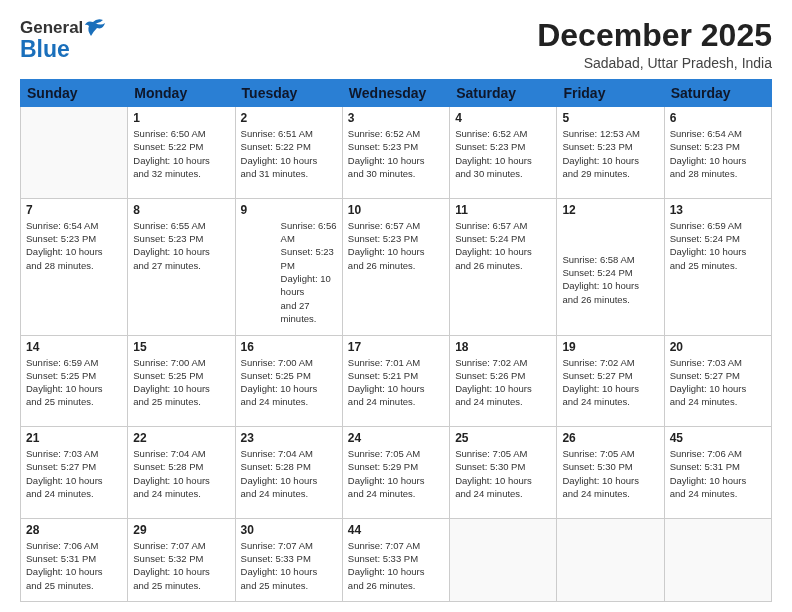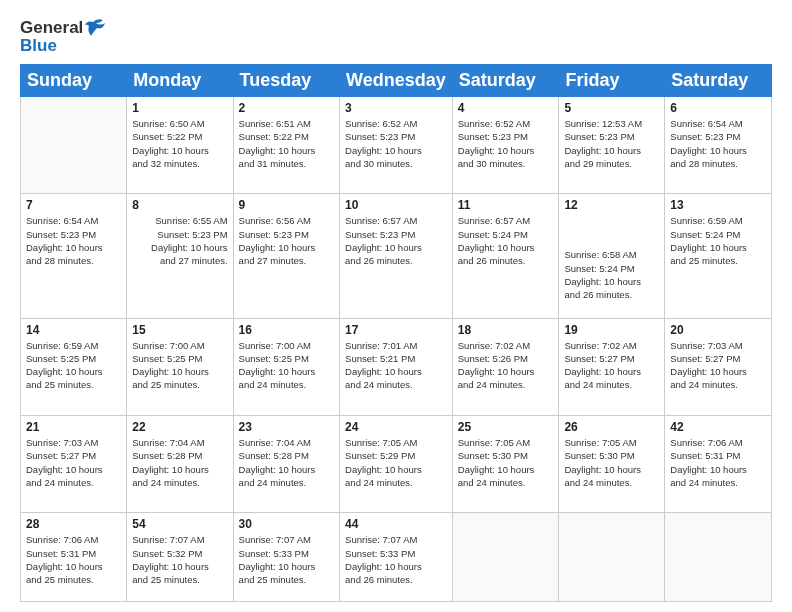--- a/index.html
+++ b/index.html
@@ -43,24 +43,24 @@
       margin-top: 2px;
     }
     .calendar {
       width: 100%;
       border-collapse: collapse;
       flex: 1;
       font-size: 10.5px;
     }
     .calendar th {
       background: #2a7fd4;
-      color: #ffffff;
+      color: #0f172a;
       text-align: left;
       padding: 5px 6px;
-      font-size: 18px;
+      font-size: 14px;
       font-weight: bold;
       border: 1px solid #2a7fd4;
     }
     .calendar td {
       border: 1px solid #ccc;
       vertical-align: top;
       padding: 4px 5px;
       width: 14.28%;
       height: 88px;
     }
@@ -88,21 +88,25 @@
 
 <div class="page">
   <div class="header">
     <div class="logo">
       <div style="display:flex;align-items:center;">
         <span style="font-size:17px;font-weight:bold;color:#333;font-family:Arial,sans-serif;">General</span>
         <svg width="22" height="20" viewBox="0 0 22 20" style="margin-left:2px;">
           <path d="M8,4 Q12,0 18,2 Q14,6 10,5 Q16,8 20,5 Q18,12 12,10 Q8,14 6,18 Q2,12 4,8 Q2,6 0,7 Q2,2 8,4Z" fill="#1a6fbb"></path>
         </svg>
       </div>
-      <div style="font-size:17px;font-weight:bold;color:#1a6fbb;font-family:Arial,sans-serif;margin-top:-2px;">Blue</div>
+      <div style="font-size:23px;font-weight:bold;color:#1a6fbb;font-family:Arial,sans-serif;margin-top:-2px;">Blue</div>
+    </div>
+    <div class="title-block">
+      <div class="month-title">December 2025</div>
+      <div class="location">Sadabad, Uttar Pradesh, India</div>
     </div>
   </div>
 
   <table class="calendar">
     <thead>
       <tr>
         <th>Sunday</th>
         <th>Monday</th>
         <th>Tuesday</th>
         <th>Wednesday</th>
@@ -160,28 +164,28 @@
         <tr>
           <td>
             <div class="day-num">7</div>
             <div class="day-info" style="white-space: pre-line;">Sunrise: 6:54 AM
 Sunset: 5:23 PM
 Daylight: 10 hours
 and 28 minutes.</div>
           </td>
           <td>
             <div class="day-num">8</div>
-            <div class="day-info" style="white-space: pre-line; text-align: right;">Sunrise: 6:55 AM
+            <div class="day-info" style="white-space: pre-line;">Sunrise: 6:55 AM
 Sunset: 5:23 PM
 Daylight: 10 hours
 and 27 minutes.</div>
           </td>
           <td>
             <div class="day-num">9</div>
-            <div class="day-info" style="white-space: pre-line;">Sunrise: 6:56 AM
+            <div class="day-info" style="white-space: pre-line; margin-left: 40px;">Sunrise: 6:56 AM
 Sunset: 5:23 PM
 Daylight: 10 hours
 and 27 minutes.</div>
           </td>
           <td>
             <div class="day-num">10</div>
             <div class="day-info" style="white-space: pre-line;">Sunrise: 6:57 AM
 Sunset: 5:23 PM
 Daylight: 10 hours
 and 26 minutes.</div>
@@ -296,37 +300,37 @@
 and 24 minutes.</div>
           </td>
           <td>
             <div class="day-num">26</div>
             <div class="day-info" style="white-space: pre-line;">Sunrise: 7:05 AM
 Sunset: 5:30 PM
 Daylight: 10 hours
 and 24 minutes.</div>
           </td>
           <td>
-            <div class="day-num">42</div>
+            <div class="day-num">45</div>
             <div class="day-info" style="white-space: pre-line;">Sunrise: 7:06 AM
 Sunset: 5:31 PM
 Daylight: 10 hours
 and 24 minutes.</div>
           </td>
         </tr>
         <tr class="last-row">
           <td>
             <div class="day-num">28</div>
             <div class="day-info" style="white-space: pre-line;">Sunrise: 7:06 AM
 Sunset: 5:31 PM
 Daylight: 10 hours
 and 25 minutes.</div>
           </td>
           <td>
-            <div class="day-num">54</div>
+            <div class="day-num">29</div>
             <div class="day-info" style="white-space: pre-line;">Sunrise: 7:07 AM
 Sunset: 5:32 PM
 Daylight: 10 hours
 and 25 minutes.</div>
           </td>
           <td>
             <div class="day-num">30</div>
             <div class="day-info" style="white-space: pre-line;">Sunrise: 7:07 AM
 Sunset: 5:33 PM
 Daylight: 10 hours

